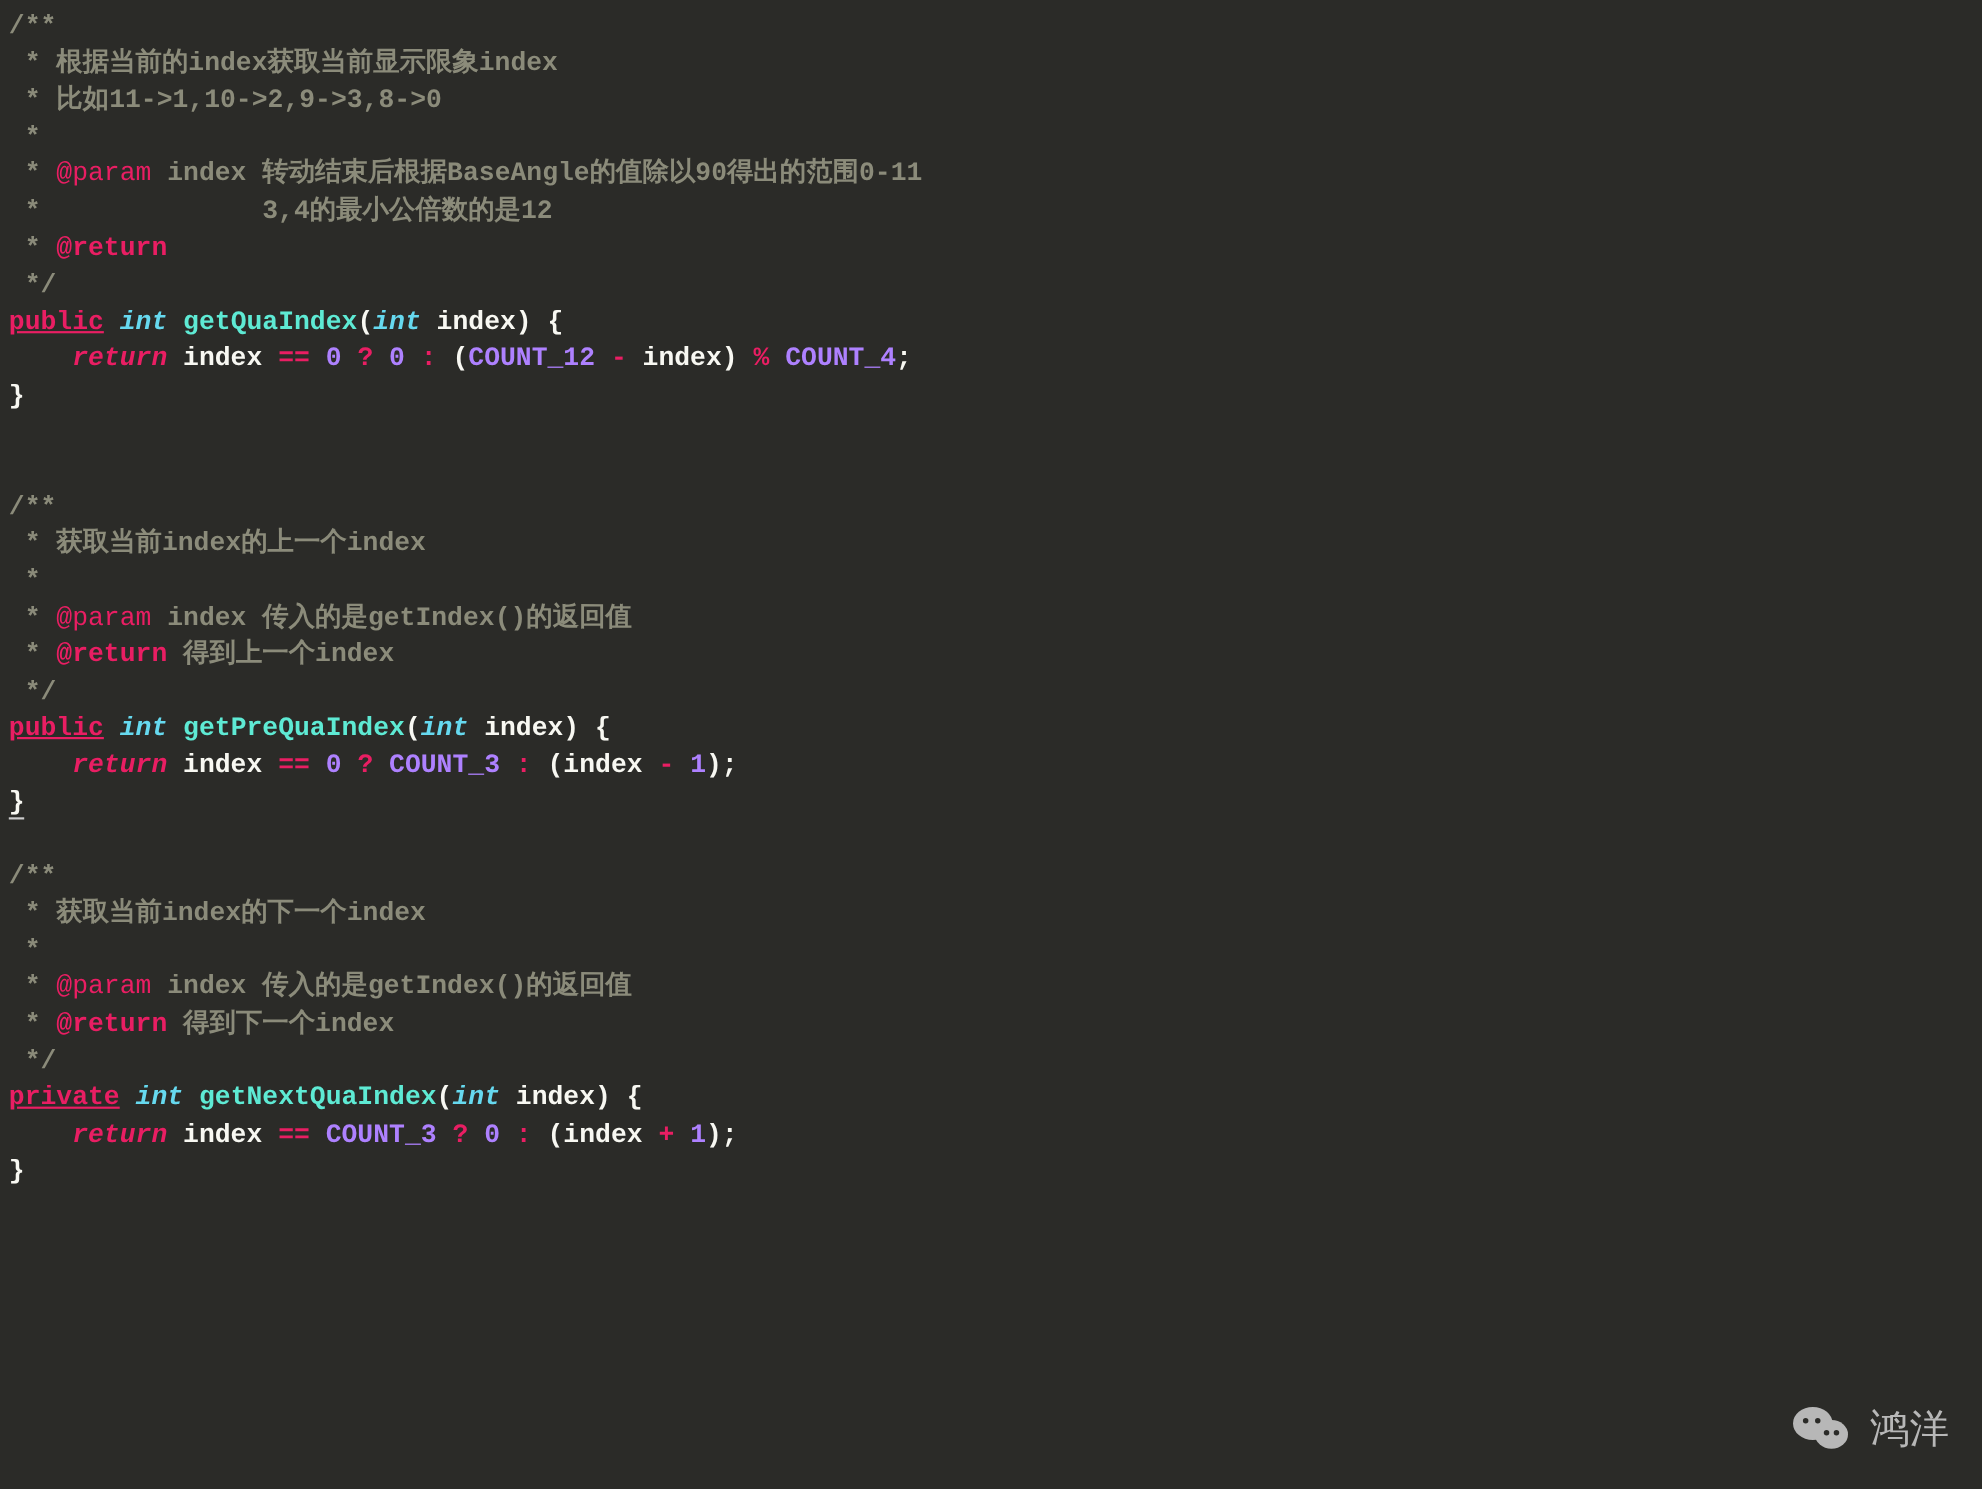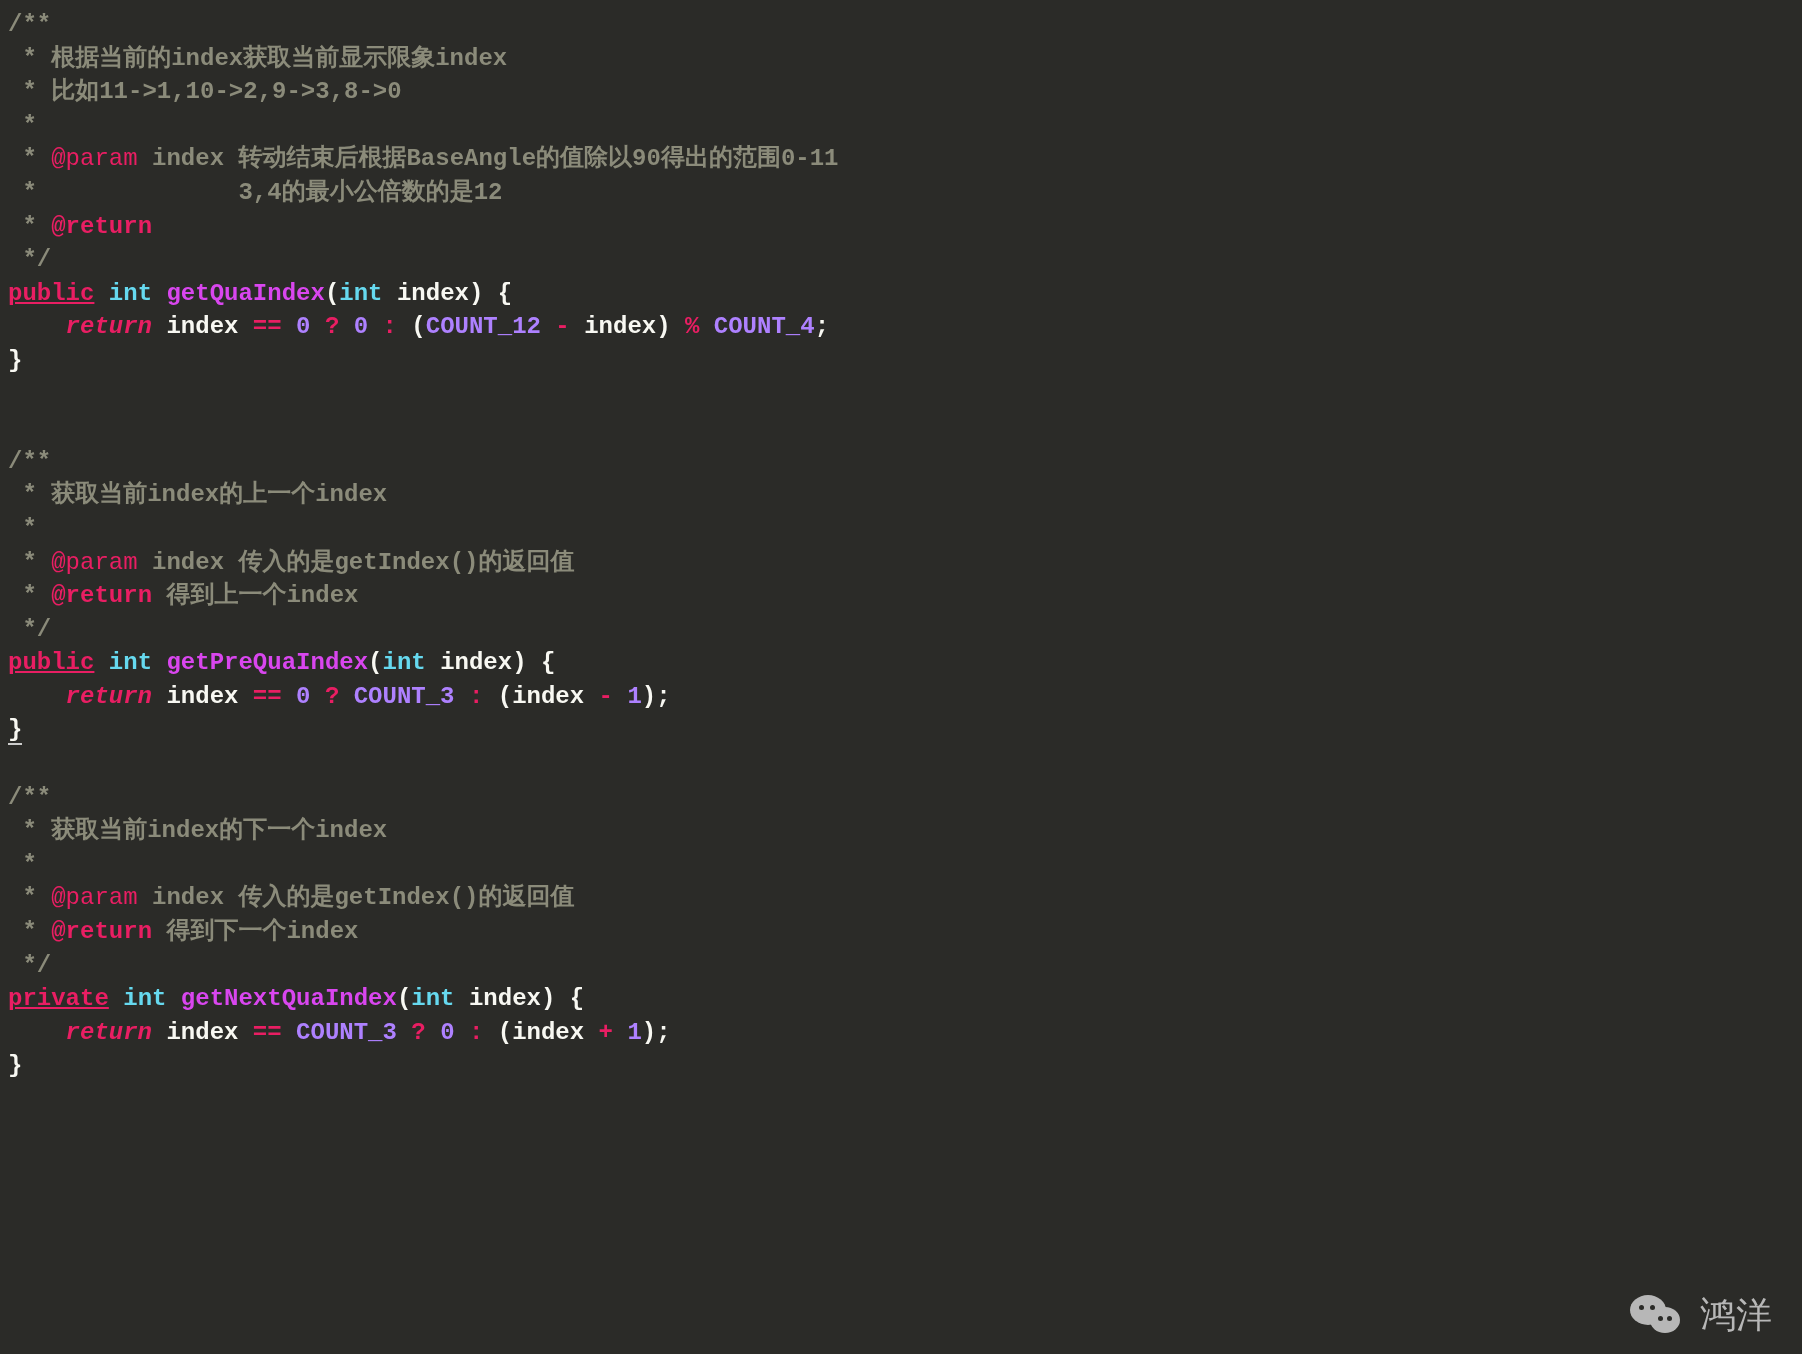--- a/index.html
+++ b/index.html
@@ -20,32 +20,32 @@
       height: 1354px;
       position: relative;
     }
     .code-area {
       white-space: pre;
       padding: 8px 0 0 8px;
     }
     .comment { color: #8b8b7a; }
     .keyword { color: #e91e63; font-style: italic; }
     .modifier { color: #e91e63; text-decoration: underline; }
-    .type { color: #66d9ef; }
-    .method { color: #d946ef; }
+    .type { color: #66d9ef; font-style: italic; }
+    .method { color: #5eead4; }
     .const { color: #ae81ff; }
     .number { color: #ae81ff; }
     .op { color: #e91e63; }
     .punct { color: #f8f8f2; }
     .param-tag { color: #e91e63; font-weight: normal; }
     .return-tag { color: #e91e63; font-weight: bold; margin-top: 24px; }
     .underline { border-bottom: 2px solid #cccccc; }
     .watermark {
       position: absolute;
-      bottom: 14px;
+      bottom: 30px;
       right: 30px;
       display: flex;
       align-items: center;
       gap: 16px;
       opacity: 0.85;
     }
     .wechat-icon {
       width: 56px;
       height: 48px;
       position: relative;

